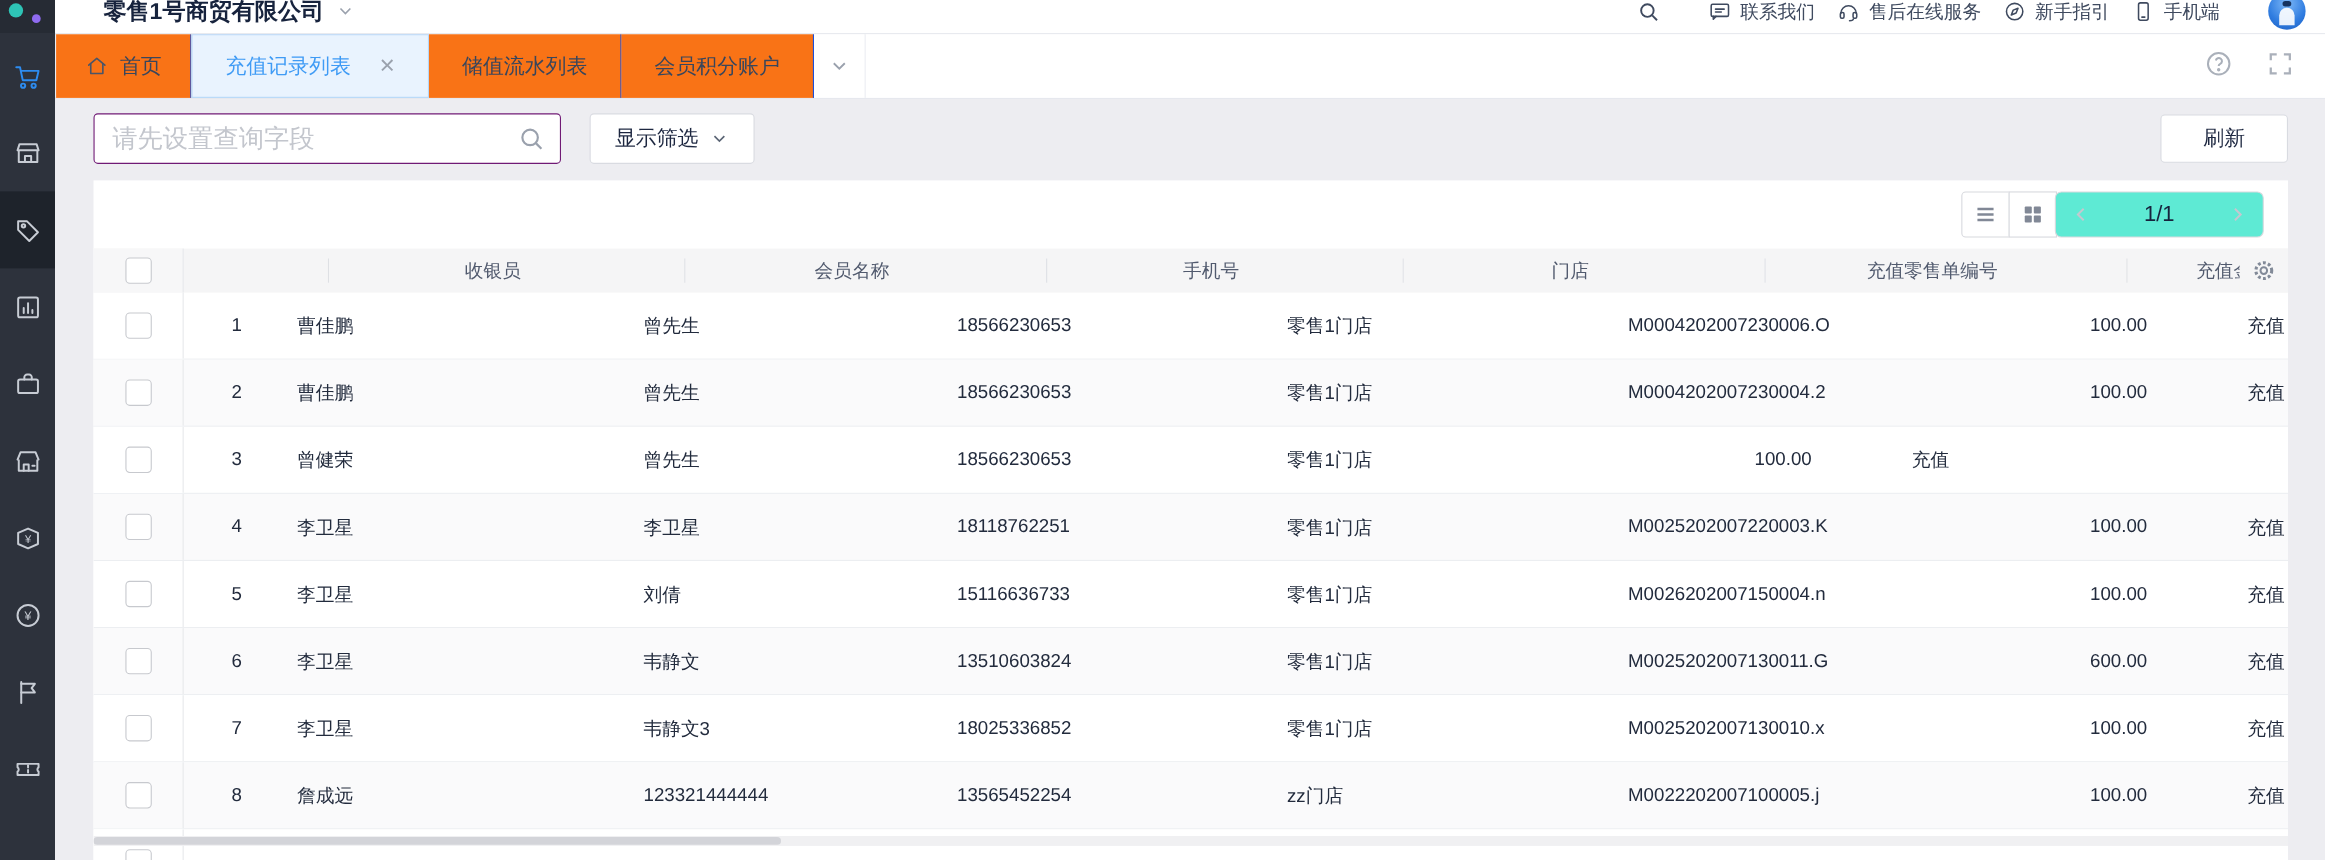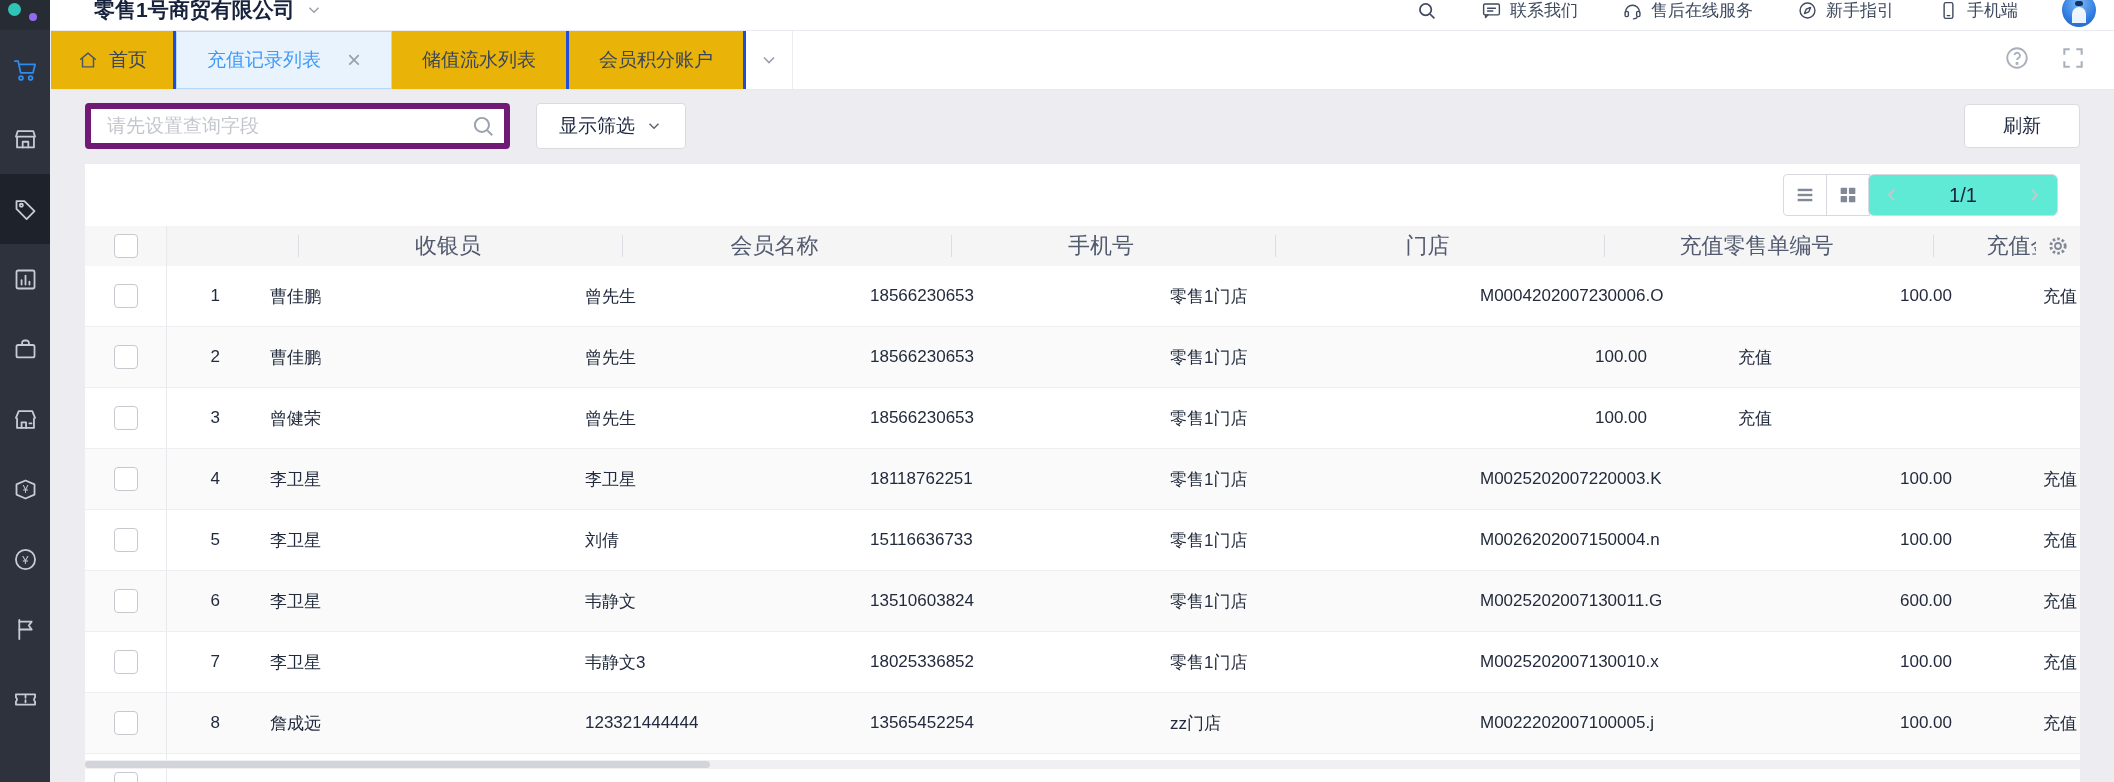--- a/index.html
+++ b/index.html
@@ -28,34 +28,34 @@
   .company{display:flex;align-items:center;gap:10px;font-size:21px;font-weight:600;color:#17233d;}
   .company .chev{color:#9aa1ad;}
   .top-right{margin-left:auto;display:flex;align-items:center;gap:44px;color:#3f4a5f;font-size:17px;}
   .top-link{display:flex;align-items:center;gap:8px;cursor:pointer;white-space:nowrap;}
   .top-link svg,.top-search svg{width:21px;height:21px;}
   .avatar{width:34px;height:34px;border-radius:50%;background:radial-gradient(circle at 50% 30%,#7db8f7 0%,#2f7ce0 60%,#1e5fc0 100%);position:relative;flex:none;}
   .avatar::after{content:"";position:absolute;left:10px;top:14px;width:14px;height:16px;border-radius:7px 7px 0 0;background:#fff;opacity:.9;}
   .avatar::before{content:"";position:absolute;left:13px;top:8px;width:8px;height:5px;border-radius:3px;background:#16335f;z-index:1;}
   
   .tabbar{height:58px;background:#fff;display:flex;align-items:stretch;flex:none;border-bottom:1px solid #e6e8ee;}
-  .tab{display:flex;align-items:center;gap:10px;padding:0 30px;font-size:19px;color:#39465c;border-right:3px solid #1d4ed8;cursor:pointer;white-space:nowrap;background:#eab308;}
+  .tab{display:flex;align-items:center;gap:10px;padding:0 30px;font-size:19px;color:#39465c;border-right:1px solid #1d4ed8;cursor:pointer;white-space:nowrap;background:#f97316;}
   .tab:first-child{border-left:1px solid #ebedf2;padding:0 26px;}
   .tab .ticon{display:flex;color:#4a5568;}
   .tab .ticon svg{width:22px;height:22px;}
   .tab.active{background:#e9f3fe;border:1px solid #b5d7f8;color:#3f9bf5;}
   .tab .close{color:#9aa1ad;font-size:24px;line-height:1;margin-left:16px;cursor:pointer;}
   .tab-dd{width:46px;display:flex;align-items:center;justify-content:center;color:#9aa1ad;border-right:1px solid #ebedf2;cursor:pointer;}
   .tabbar-right{margin-left:auto;display:flex;align-items:center;gap:30px;padding-right:28px;color:#aab0ba;}
   .tabbar-right svg{width:26px;height:26px;cursor:pointer;}
   
   .content{flex:1;position:relative;padding:12px 34px 0 35px;min-height:0;}
   .toolbar{display:flex;align-items:center;height:48px;}
   .search-box{position:relative;width:425px;}
-  .search-box input{width:100%;height:46px;box-sizing:border-box;border:6px solid #701a75;border-radius:4px;padding:0 52px 0 16px;font-size:19px;color:#1d2740;outline:none;font-family:inherit;background:#fff;}
+  .search-box input{width:100%;height:46px;box-sizing:border-box;border:1px solid #701a75;border-radius:4px;padding:0 52px 0 16px;font-size:23px;color:#1d2740;outline:none;font-family:inherit;background:#fff;}
   .search-box input::placeholder{color:#c3c6cd;}
   .search-box .sicon{position:absolute;right:14px;top:10px;color:#9aa1ad;}
   .search-box svg{width:26px;height:26px;}
   .btn{height:46px;box-sizing:border-box;background:#fff;border:1px solid #d9dbe1;border-radius:4px;font-size:19px;color:#1d2740;display:inline-flex;align-items:center;justify-content:center;gap:10px;cursor:pointer;font-family:inherit;}
   .btn-filter{margin-left:26px;padding:0 22px;}
   .btn-filter .chev{color:#5b6575;}
   .btn-refresh{margin-left:auto;width:116px;height:44px;}
   .chev svg{width:18px;height:18px;display:block;}
   
   .card{position:absolute;left:35px;right:34px;top:74px;bottom:-2px;background:#fff;overflow:hidden;}
@@ -66,21 +66,21 @@
   .vbtn + .vbtn{margin-left:-1px;}
   .vbtn svg{width:22px;height:22px;}
   .pager{margin-left:-2px;height:42px;box-sizing:border-box;border:1px solid #d7d9de;border-radius:6px;background:#5eead4;display:flex;align-items:center;width:190px;justify-content:space-between;padding:0 14px;}
   .pager .pchev{color:#c4c8cf;display:flex;cursor:pointer;}
   .pager .pchev svg{width:18px;height:18px;}
   .pager .pval{font-size:20px;color:#17233d;}
   
   .tablewrap{position:relative;}
   .trow{display:flex;height:60px;align-items:stretch;background:#fff;border-bottom:1px solid #eceef1;font-size:17px;color:#222b3d;}
   .trow.alt{background:#fafafb;}
-  .thead{display:flex;height:40px;background:#f5f5f6;font-size:22px;color:#515a6e;position:relative;gap:24px;}
+  .thead{display:flex;height:40px;background:#f5f5f6;font-size:17px;color:#515a6e;position:relative;gap:24px;}
   .cell{display:flex;align-items:center;box-sizing:border-box;flex:none;overflow:hidden;}
   .c-cb{justify-content:center;border-right:1px solid #e7e9ec;background:#fff;}
   .thead .c-cb{background:#f7f7f8;}
   .trow.alt .c-cb{background:#fafafb;}
   .c-num{justify-content:flex-end;padding-right:30px;}
   .c-amount{justify-content:flex-end;padding-right:8px;}
   .c-type{justify-content:center;}
   .thead .cell{justify-content:center;padding:0;position:relative;}
   .thead .hdiv::before{content:"";position:absolute;left:0;top:9px;width:1px;height:22px;background:#dcdee3;}
   .checkbox{width:22px;height:22px;border:1.5px solid #c7c9ce;border-radius:4px;background:#fff;cursor:pointer;}
@@ -199,21 +199,21 @@
               </svg>
             </span>
         </div>
         <div class="top-right">
           <span class="top-search top-link">
               <svg viewBox="0 0 24 24" fill="none" stroke="currentColor" stroke-width="2">
                 <circle cx="11" cy="11" r="6.5"></circle>
                 <line x1="16" y1="16" x2="21" y2="21"></line>
               </svg>
             </span>
-          <span id="top-links" style="display:flex;gap:44px;justify-content:center;">
+          <span id="top-links" style="display:flex;gap:20px;justify-content:center;">
               <span class="top-link">
                 <span style="display:flex">
                   <svg viewBox="0 0 24 24" fill="none" stroke="currentColor" stroke-width="1.6" stroke-linejoin="round" stroke-linecap="round">
                     <rect x="3" y="4.5" width="18" height="12.5" rx="1.5"></rect>
                     <path d="M8 17l-2.8 3V17"></path>
                     <path d="M7.5 9.5h9M7.5 12.5h6"></path>
                   </svg>
                 </span>
                 <span>联系我们</span>
               </span>
@@ -392,20 +392,21 @@
               </div>
               <div class="trow alt">
                 <div class="cell c-cb" style="width:82px">
                   <span class="checkbox"></span>
                 </div>
                 <div class="cell c-num" style="width:83px">2</div>
                 <div class="cell" style="width:300px;padding-left:20px;">曹佳鹏</div>
                 <div class="cell" style="width:305px;padding-left:35px;">曾先生</div>
                 <div class="cell" style="width:300px;padding-left:15px;">18566230653</div>
                 <div class="cell" style="width:305px;padding-left:15px;">零售1门店</div>
+                <div class="cell" style="width:305px;padding-left:20px;">M0004202007230004.2</div>
                 <div class="cell c-amount" style="width:195px;">100.00</div>
                 <div class="cell c-type" style="width:200px;">充值</div>
               </div>
               <div class="trow">
                 <div class="cell c-cb" style="width:82px">
                   <span class="checkbox"></span>
                 </div>
                 <div class="cell c-num" style="width:83px">3</div>
                 <div class="cell" style="width:300px;padding-left:20px;">曾健荣</div>
                 <div class="cell" style="width:305px;padding-left:35px;">曾先生</div>

